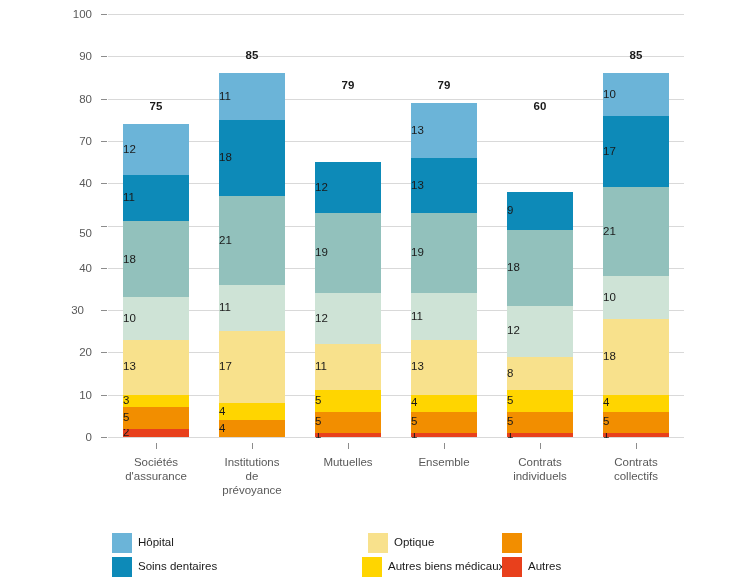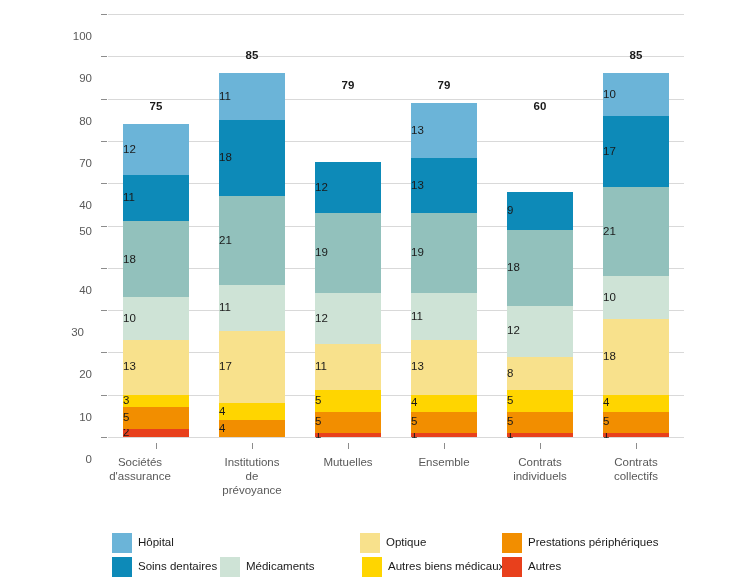--- a/index.html
+++ b/index.html
@@ -40,21 +40,20 @@
 
   .ytick-label {
     position: absolute;
     right: 734px;
     text-align: right;
     width: 40px;
     font-size: 11.5px;
     color: #595959;
     transform: translateY(-50%);
     white-space: nowrap;
-    margin-top: 22px;
   }
   .ytick-mark {
     position: absolute;
     width: 6px;
     height: 1px;
     background: #8c8c8c;
   }
 
   
   .bar {
@@ -294,21 +293,21 @@
           <span class="seg-label">17</span>
         </div>
         <div class="seg" style="top: 59.22px; height: 42.3px; background: rgb(107, 180, 216);">
           <span class="seg-label">10</span>
         </div>
       </div>
     </div>
 
   <div id="x-axis-layer">
       <div class="xtick-mark" style="left: 156px;"></div>
-      <div class="xtick-label" style="left: 75px;">Sociétés
+      <div class="xtick-label" style="left: 91px;">Sociétés
 d'assurance</div>
       <div class="xtick-mark" style="left: 252px;"></div>
       <div class="xtick-label" style="left: 187px;">Institutions
 de
 prévoyance</div>
       <div class="xtick-mark" style="left: 348px;"></div>
       <div class="xtick-label" style="left: 283px;">Mutuelles</div>
       <div class="xtick-mark" style="left: 444px;"></div>
       <div class="xtick-label" style="left: 379px;">Ensemble</div>
       <div class="xtick-mark" style="left: 540px;"></div>
@@ -321,54 +320,49 @@
 
   <div class="legend" id="legend">
       <div class="legend-item" style="left: 0px; top: 0px;">
         <span class="legend-swatch" style="background: rgb(107, 180, 216);"></span>
         <span class="legend-text">Hôpital</span>
       </div>
       <div class="legend-item" style="left: 0px; top: 24px;">
         <span class="legend-swatch" style="background: rgb(13, 138, 184);"></span>
         <span class="legend-text">Soins dentaires</span>
       </div>
-      <div class="legend-item" style="left: 108px; top: 24px;">
-        <span class="legend-swatch" style="background: rgb(206, 227, 214);"></span>
-        <span class="legend-text">Médicaments</span>
-      </div>
-      <div class="legend-item" style="left: 248px; top: 0px;">
+      <div class="legend-item" style="left: 256px; top: 0px;">
         <span class="legend-swatch" style="background: rgb(248, 225, 140);"></span>
         <span class="legend-text">Optique</span>
       </div>
       <div class="legend-item" style="left: 250px; top: 24px;">
         <span class="legend-swatch" style="background: rgb(255, 213, 0);"></span>
         <span class="legend-text">Autres biens médicaux</span>
       </div>
       <div class="legend-item" style="left: 390px; top: 0px;">
         <span class="legend-swatch" style="background: rgb(242, 142, 0);"></span>
-        <span class="legend-text">Prestations périphériques</span>
       </div>
       <div class="legend-item" style="left: 390px; top: 24px;">
         <span class="legend-swatch" style="background: rgb(232, 64, 28);"></span>
         <span class="legend-text">Autres</span>
       </div>
     </div>
 
 <div class="ytick-mark" style="top: 437px; left: 101px; position: absolute;"></div>
     <div class="ytick-label" style="left: 52px; top: 437px; right: auto;">0</div>
     <div class="ytick-mark" style="top: 394.7px; left: 101px; position: absolute;"></div>
     <div class="ytick-label" style="left: 52px; top: 394.7px; right: auto;">10</div>
     <div class="ytick-mark" style="top: 352.4px; left: 101px; position: absolute;"></div>
     <div class="ytick-label" style="left: 52px; top: 352.4px; right: auto;">20</div>
     <div class="ytick-mark" style="top: 310.1px; left: 101px; position: absolute;"></div>
     <div class="ytick-label" style="left: 44px; top: 310.1px; right: auto;">30</div>
     <div class="ytick-mark" style="top: 267.8px; left: 101px; position: absolute;"></div>
     <div class="ytick-label" style="left: 52px; top: 267.8px; right: auto;">40</div>
     <div class="ytick-mark" style="top: 225.5px; left: 101px; position: absolute;"></div>
-    <div class="ytick-label" style="left: 52px; top: 209px; right: auto;">50</div>
+    <div class="ytick-label" style="left: 52px; top: 233px; right: auto;">50</div>
     <div class="ytick-mark" style="top: 183.2px; left: 101px; position: absolute;"></div>
     <div class="ytick-label" style="left: 52px; top: 183.2px; right: auto;">40</div>
     <div class="ytick-mark" style="top: 140.9px; left: 101px; position: absolute;"></div>
     <div class="ytick-label" style="left: 52px; top: 140.9px; right: auto;">70</div>
     <div class="ytick-mark" style="top: 98.6px; left: 101px; position: absolute;"></div>
     <div class="ytick-label" style="left: 52px; top: 98.6px; right: auto;">80</div>
     <div class="ytick-mark" style="top: 56.3px; left: 101px; position: absolute;"></div>
     <div class="ytick-label" style="left: 52px; top: 56.3px; right: auto;">90</div>
     <div class="ytick-mark" style="top: 14px; left: 101px; position: absolute;"></div>
     <div class="ytick-label" style="left: 52px; top: 14px; right: auto;">100</div>

